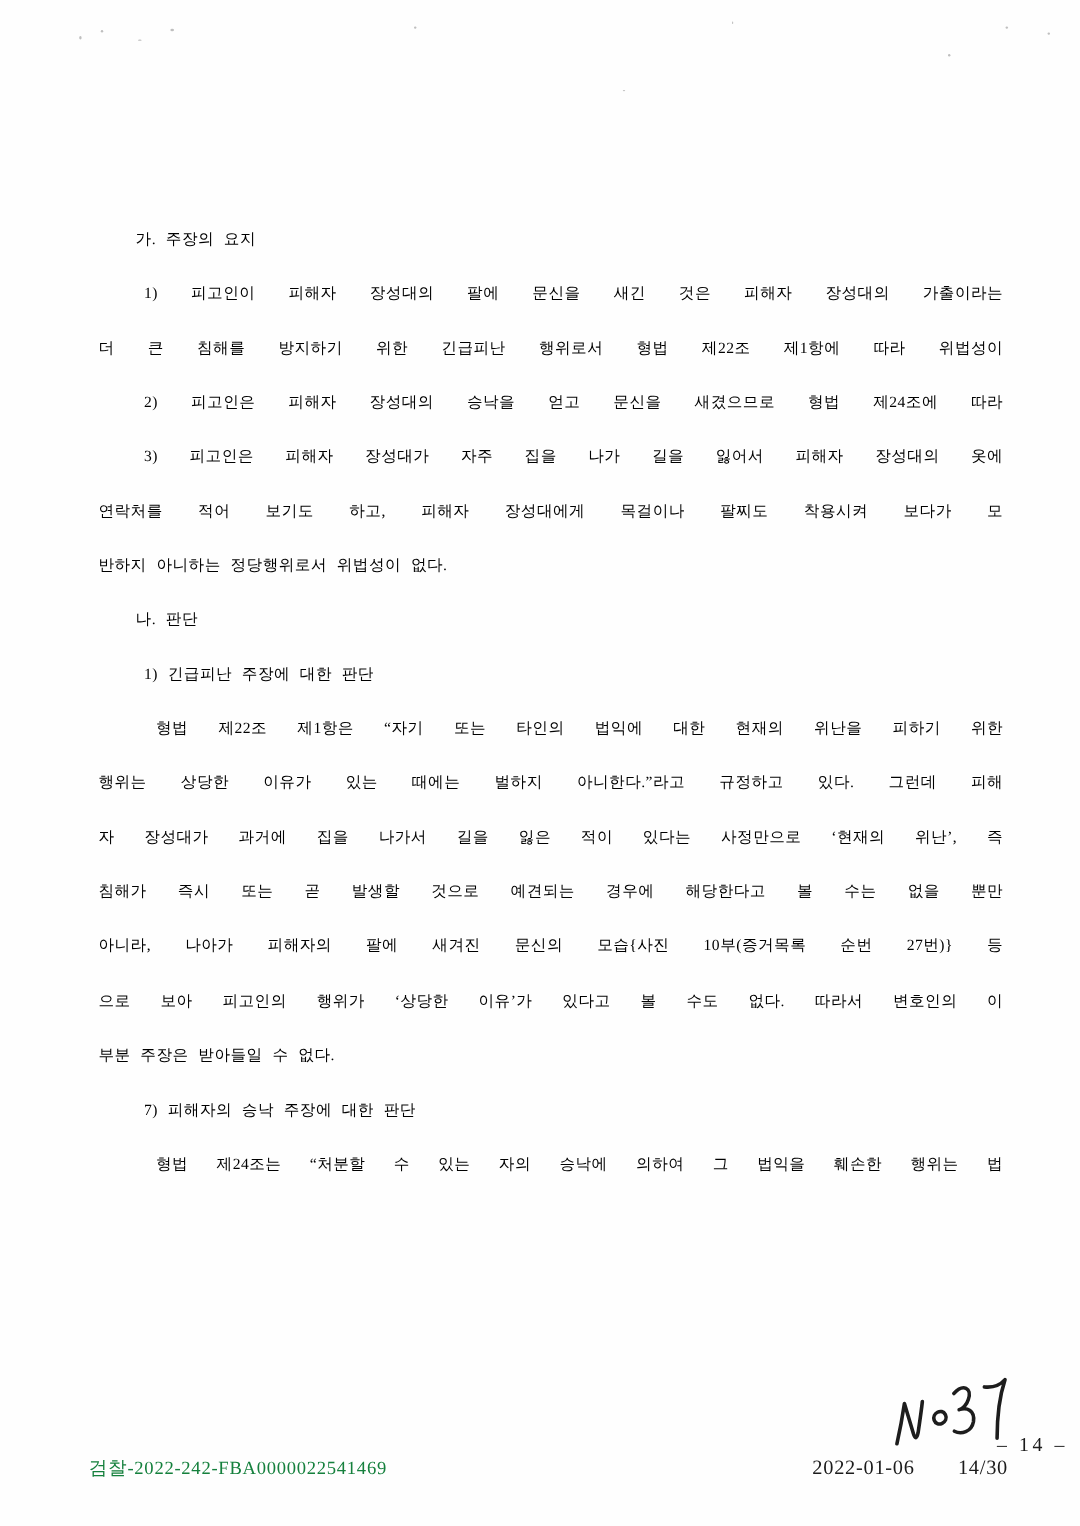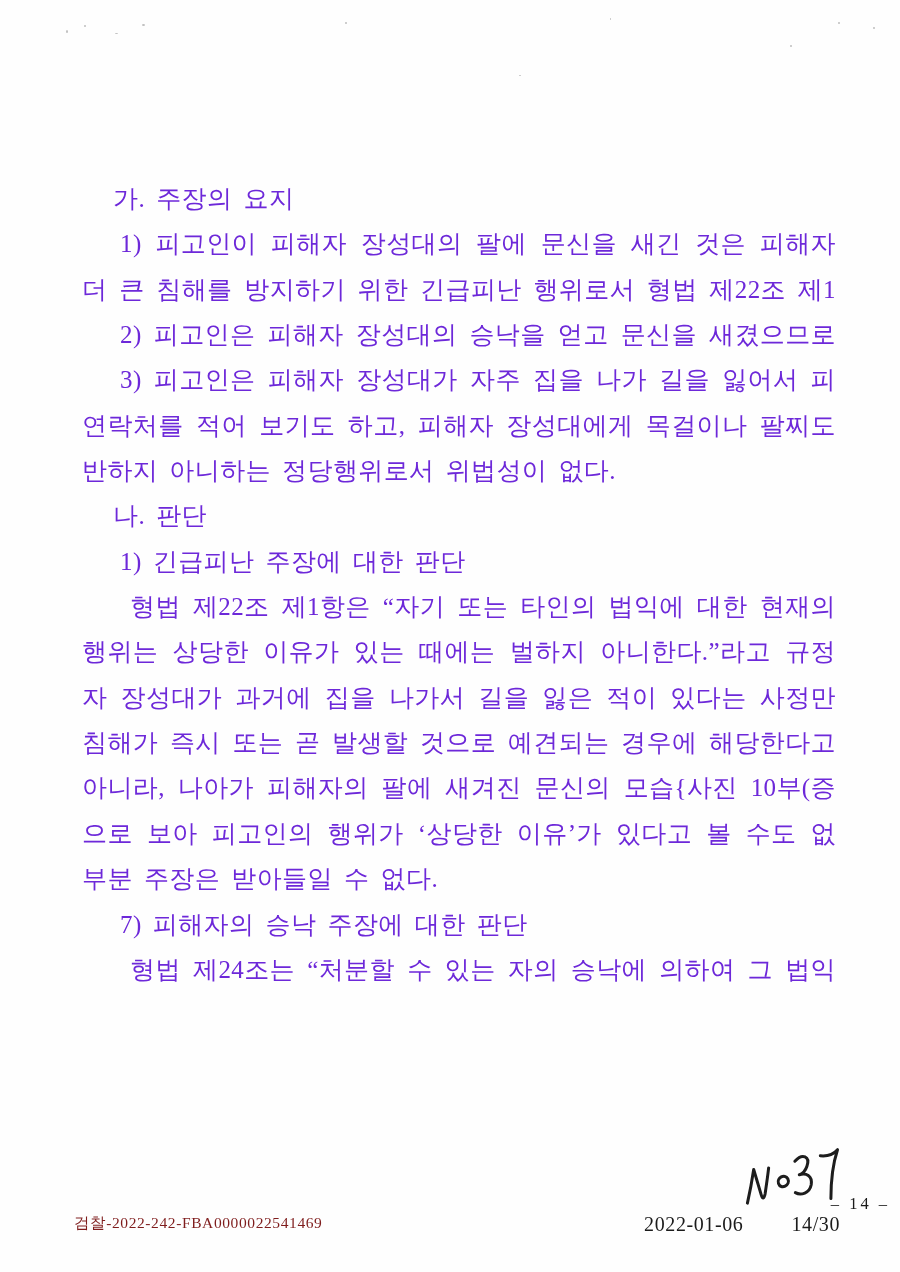--- a/index.html
+++ b/index.html
@@ -12,45 +12,45 @@
     overflow:hidden;
   }
   
   .doc-body {
     position:absolute;
     left:82px; top:176px; width:754px;
   }
   .line {
     height:45.35px;
     line-height:45.35px;
-    font-size:25px;
+    font-size:13px;
     letter-spacing:0.4px;
     word-spacing:4.5px;
     white-space:normal;
     overflow:hidden;
-    color:#6d28d9;
+    color:#000000;
   }
   .line.j { text-align:justify; text-align-last:justify; }
   .line.i1 { padding-left:31px; }
   .line.i2 { padding-left:38px; }
   .line.i3 { padding-left:48px; }
 
   
   .footer-page-number {
     position:absolute; top:1194px; left:10px; width:880px;
     text-align:right; font-size:16.5px; letter-spacing:3px; color:#1b1b1b;
   }
   .footer-doc-number {
     position:absolute; top:1213px; left:74px;
-    font-size:15.5px; letter-spacing:0.6px; color:#7f1d1d;
+    font-size:15.5px; letter-spacing:0.6px; color:#15803d;
   }
   .footer-right {
     position:absolute; top:1213px; right:60px;
-    display:flex; gap:48px;
-    font-size:20px; letter-spacing:0.6px; color:#1b1b1b;
+    display:flex; gap:36px;
+    font-size:17px; letter-spacing:0.6px; color:#1b1b1b;
   }
 
   
   .handwritten-note {
     position:absolute; top:1146px; right:40px;
     width:124px; height:66px;
     transform:rotate(-10deg);
   }
   .handwritten-note svg { width:100%; height:100%; }
   .handwritten-note path { stroke:#1d1d1d; stroke-width:3; fill:none;

